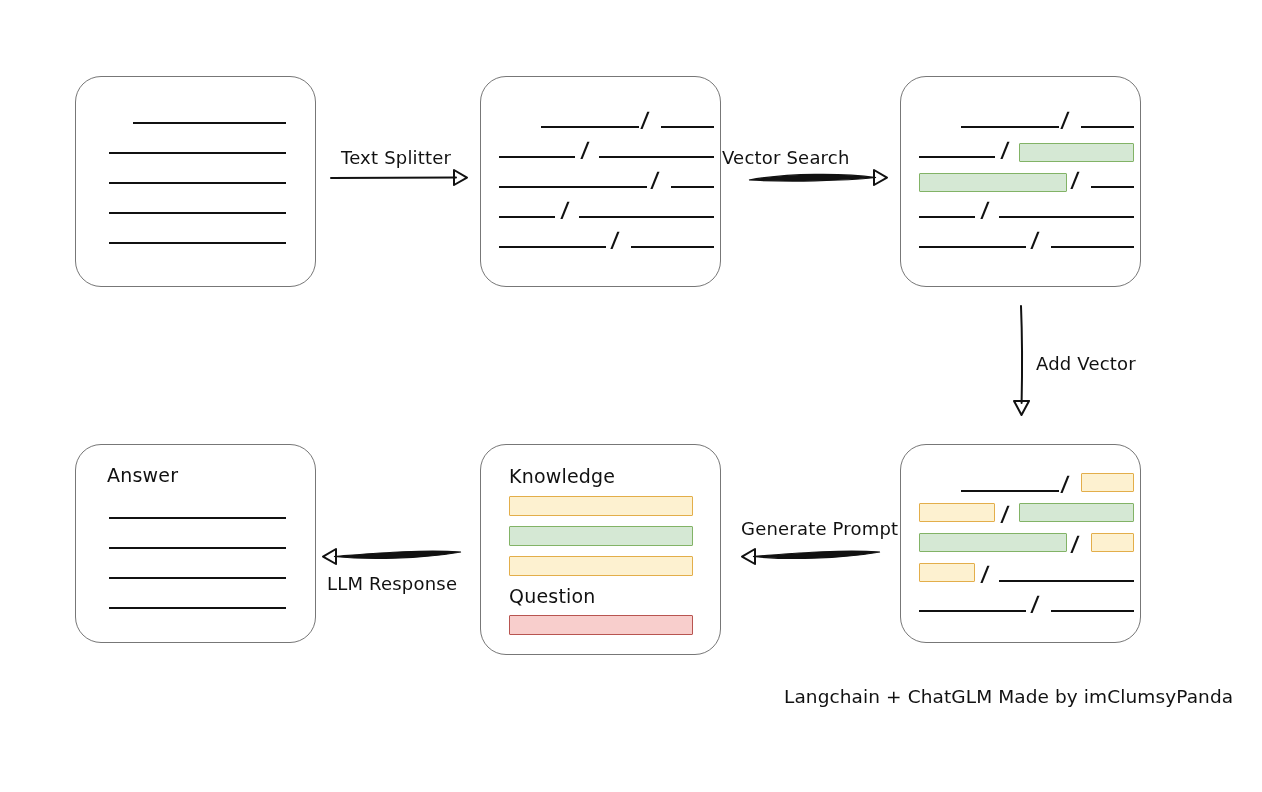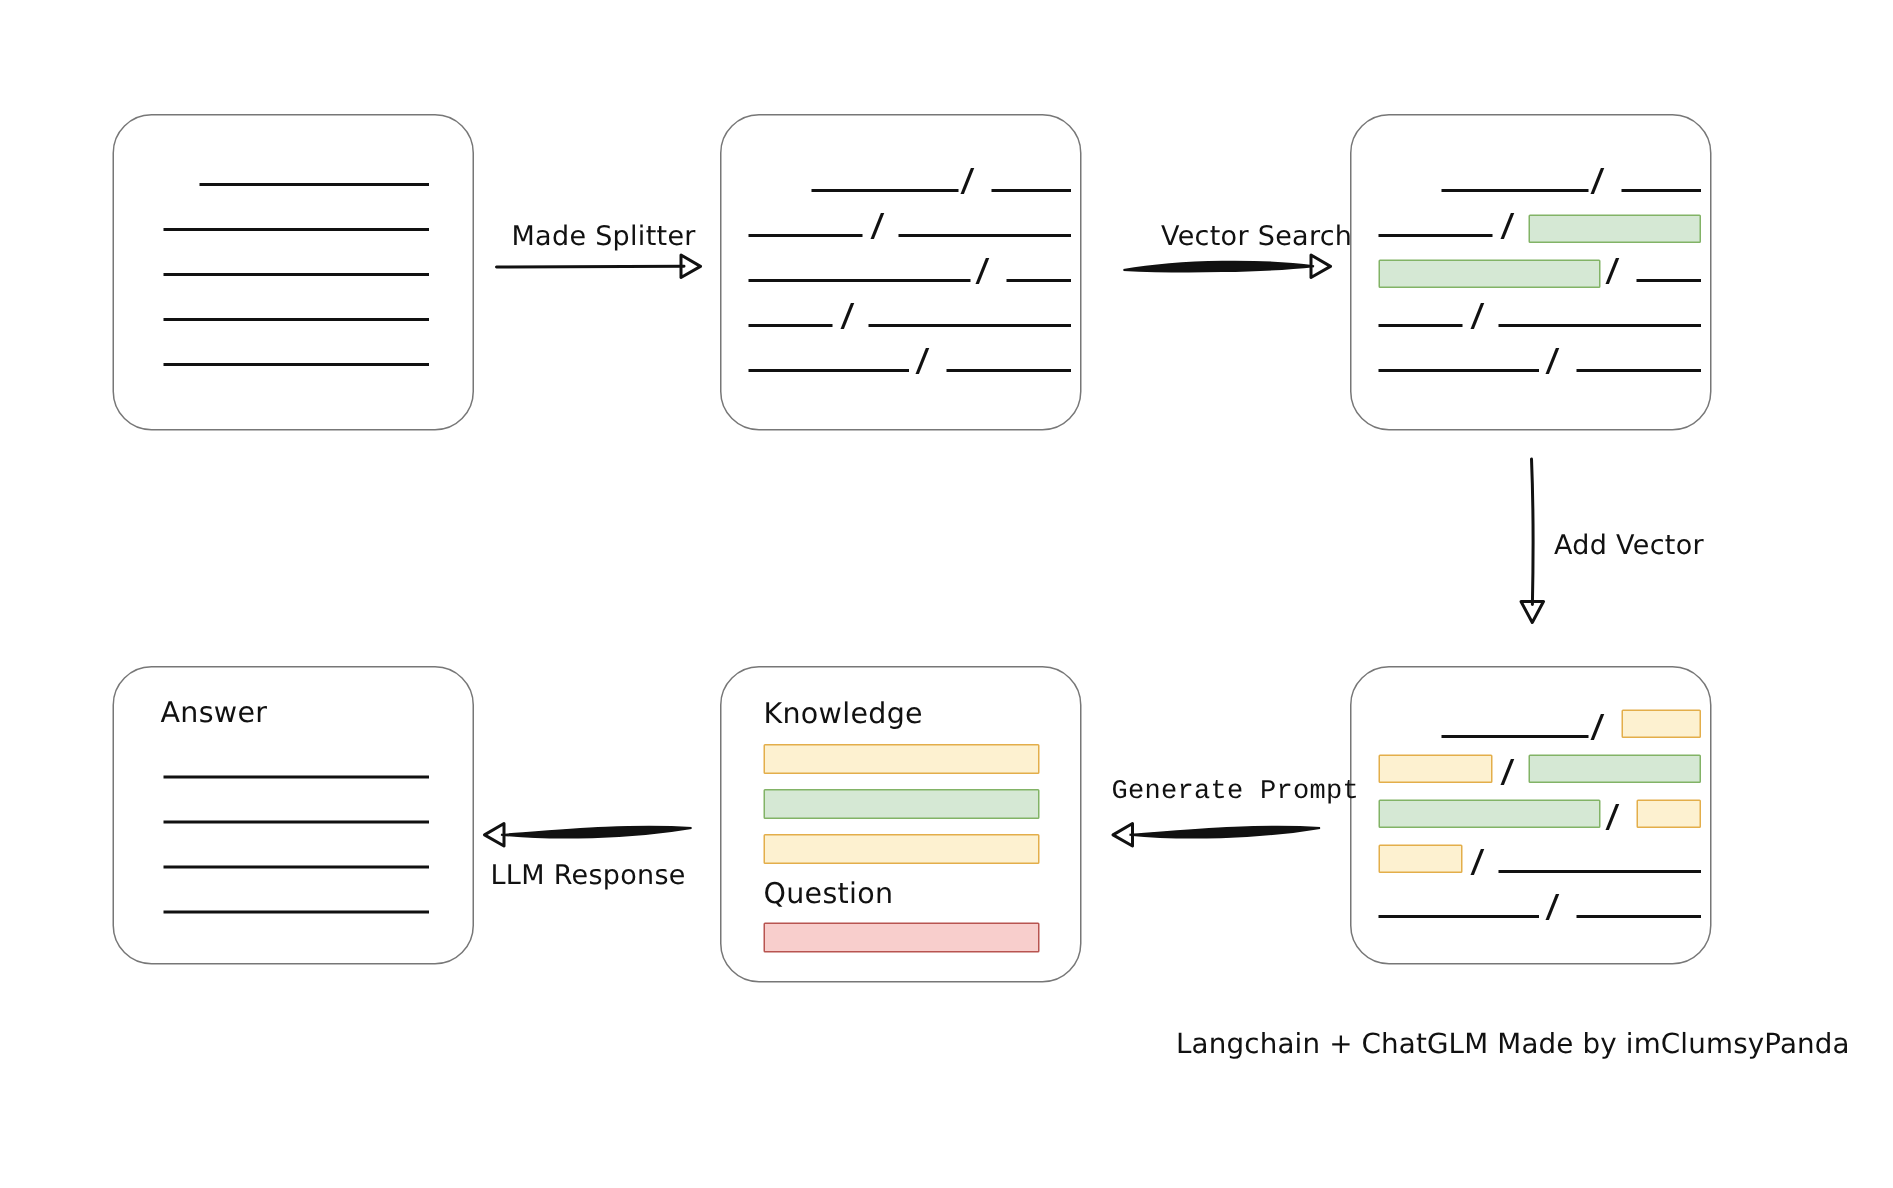--- a/index.html
+++ b/index.html
@@ -182,45 +182,45 @@
     <div class="rule" style="left:33px; top:132px; width:177px;"></div>
     <div class="rule" style="left:33px; top:162px; width:177px;"></div>
   </div>
 
   <div class="arrow-wrap" style="left:330px; top:166px; width:140px; height:20px;">
     <svg width="140" height="20" viewBox="0 0 140 20" aria-hidden="true">
       <path d="M1,12 L126,11.5" stroke="#111111" stroke-width="2" fill="none" stroke-linecap="round"></path>
       <path d="M124,4 L137,11.6 L124,19 Z" fill="none" stroke="#111111" stroke-width="2" stroke-linejoin="round"></path>
     </svg>
   </div>
-  <span class="arrow-label" style="left:341px; top:147px;">Made Splitter</span>
+  <span class="arrow-label" style="left:341px; top:147px;">Text Splitter</span>
 
   <div class="arrow-wrap" style="left:748px; top:166px; width:142px; height:20px;">
     <svg width="142" height="20" viewBox="0 0 142 20" aria-hidden="true">
       <path d="M1,14 C40,7 95,7 128,11.5 C95,15 40,16 1,14 Z" fill="#111111" stroke="#111111" stroke-width="1.2"></path>
       <path d="M126,4 L139,11.6 L126,19 Z" fill="none" stroke="#111111" stroke-width="2" stroke-linejoin="round"></path>
     </svg>
   </div>
-  <span class="arrow-label" style="left:774px; top:147px;">Vector Search</span>
+  <span class="arrow-label" style="left:722px; top:147px;">Vector Search</span>
 
   <div class="arrow-wrap" style="left:1010px; top:305px; width:22px; height:112px;">
     <svg width="22" height="112" viewBox="0 0 22 112" aria-hidden="true">
       <path d="M11,1 C12.4,35 12.2,70 11.6,98" stroke="#111111" stroke-width="2" fill="none" stroke-linecap="round"></path>
       <path d="M4,96 L11.5,110 L19,96 Z" fill="none" stroke="#111111" stroke-width="2" stroke-linejoin="round"></path>
     </svg>
   </div>
   <span class="arrow-label" style="left:1036px; top:353px;">Add Vector</span>
 
   <div class="arrow-wrap" style="left:739px; top:545px; width:142px; height:20px;">
     <svg width="142" height="20" viewBox="0 0 142 20" aria-hidden="true">
       <path d="M141,7 C100,14 48,15 14,11.5 C48,9 100,4 141,7 Z" fill="#111111" stroke="#111111" stroke-width="1.2"></path>
       <path d="M16,4 L3,11.6 L16,19 Z" fill="none" stroke="#111111" stroke-width="2" stroke-linejoin="round"></path>
     </svg>
   </div>
-  <span class="arrow-label" style="left:741px; top:518px;font-family:Liberation Mono, monospace;">Generate Prompt</span>
+  <span class="arrow-label" style="left:741px; top:518px;">Generate Prompt</span>
 
   <div class="arrow-wrap" style="left:320px; top:545px; width:142px; height:20px;">
     <svg width="142" height="20" viewBox="0 0 142 20" aria-hidden="true">
       <path d="M141,7 C100,14 48,15 14,11.5 C48,9 100,4 141,7 Z" fill="#111111" stroke="#111111" stroke-width="1.2"></path>
       <path d="M16,4 L3,11.6 L16,19 Z" fill="none" stroke="#111111" stroke-width="2" stroke-linejoin="round"></path>
     </svg>
   </div>
   <span class="arrow-label" style="left:327px; top:525px;margin-top:48px;">LLM Response</span>
 
   <span class="credit" style="left:784px; top:686px;">Langchain + ChatGLM Made by imClumsyPanda</span>

